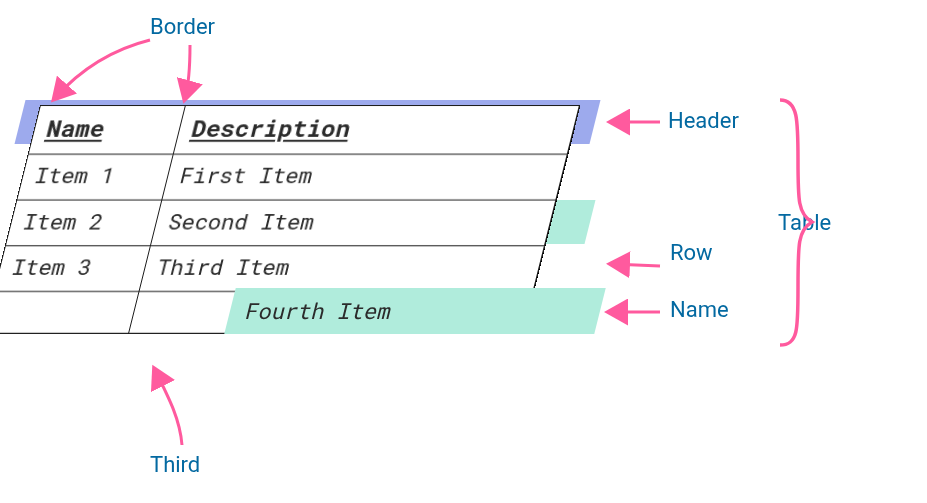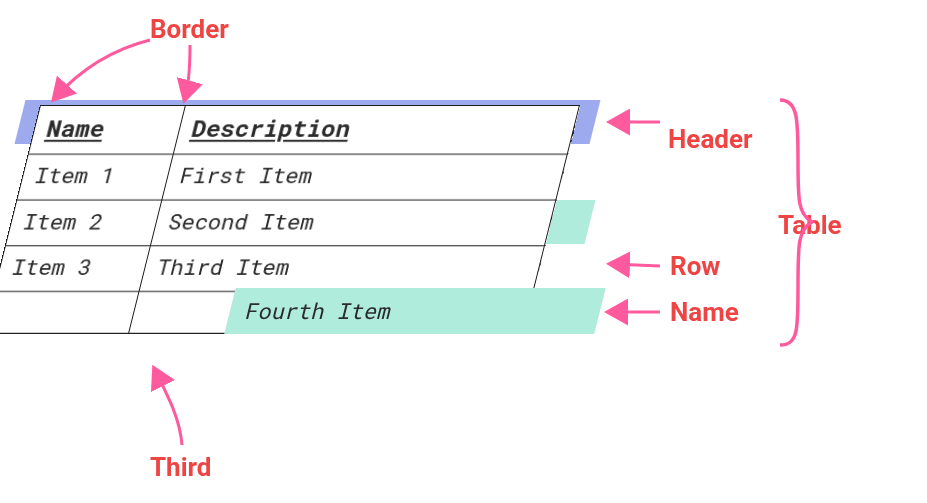--- a/index.html
+++ b/index.html
@@ -80,23 +80,23 @@
     transform: skewX(-14deg);
     font-family: "Roboto Mono", "SFMono-Regular", Consolas, "Liberation Mono", Menlo, monospace;
     font-size: 22px;
     color: #2b2b2b;
     padding: 8px 16px;
   }
 
   
   .anno {
     position: absolute;
-    font-size: 26px;
-    color: #ef4444;
-    font-weight: 700;
+    font-size: 22px;
+    color: #0369a1;
+    font-weight: 400;
     white-space: nowrap;
   }
 
   
   svg.arrows {
     position: absolute;
     left: 0; top: 0; width: 927px; height: 503px;
     pointer-events: none;
   }
   .pink { stroke: #ff5a9e; fill: none; stroke-width: 3; }
@@ -142,23 +142,23 @@
         </tr>
       </tbody>
     </table>
   </div>
 
   <div class="float-cell">
     <span>Fourth Item</span>
   </div>
 
   <div class="anno" style="left:150px; top:14px;">Border</div>
-  <div class="anno" style="left:668px; top:124px;text-align:center;">Header</div>
+  <div class="anno" style="left:668px; top:108px;text-align:center;">Header</div>
   <div class="anno" style="left:778px; top:210px;">Table</div>
-  <div class="anno" style="left:670px; top:251px;">Row</div>
+  <div class="anno" style="left:670px; top:240px;">Row</div>
   <div class="anno" style="left:670px; top:297px;">Name</div>
   <div class="anno" style="left:150px; top:452px;">Third</div>
 
   <svg class="arrows">
     <defs>
       <marker id="arrowhead" markerWidth="9" markerHeight="9" refX="6" refY="4.5" orient="auto">
         <path d="M0,0 L8,4.5 L0,9 Z" class="pink-fill"></path>
       </marker>
     </defs>
 

